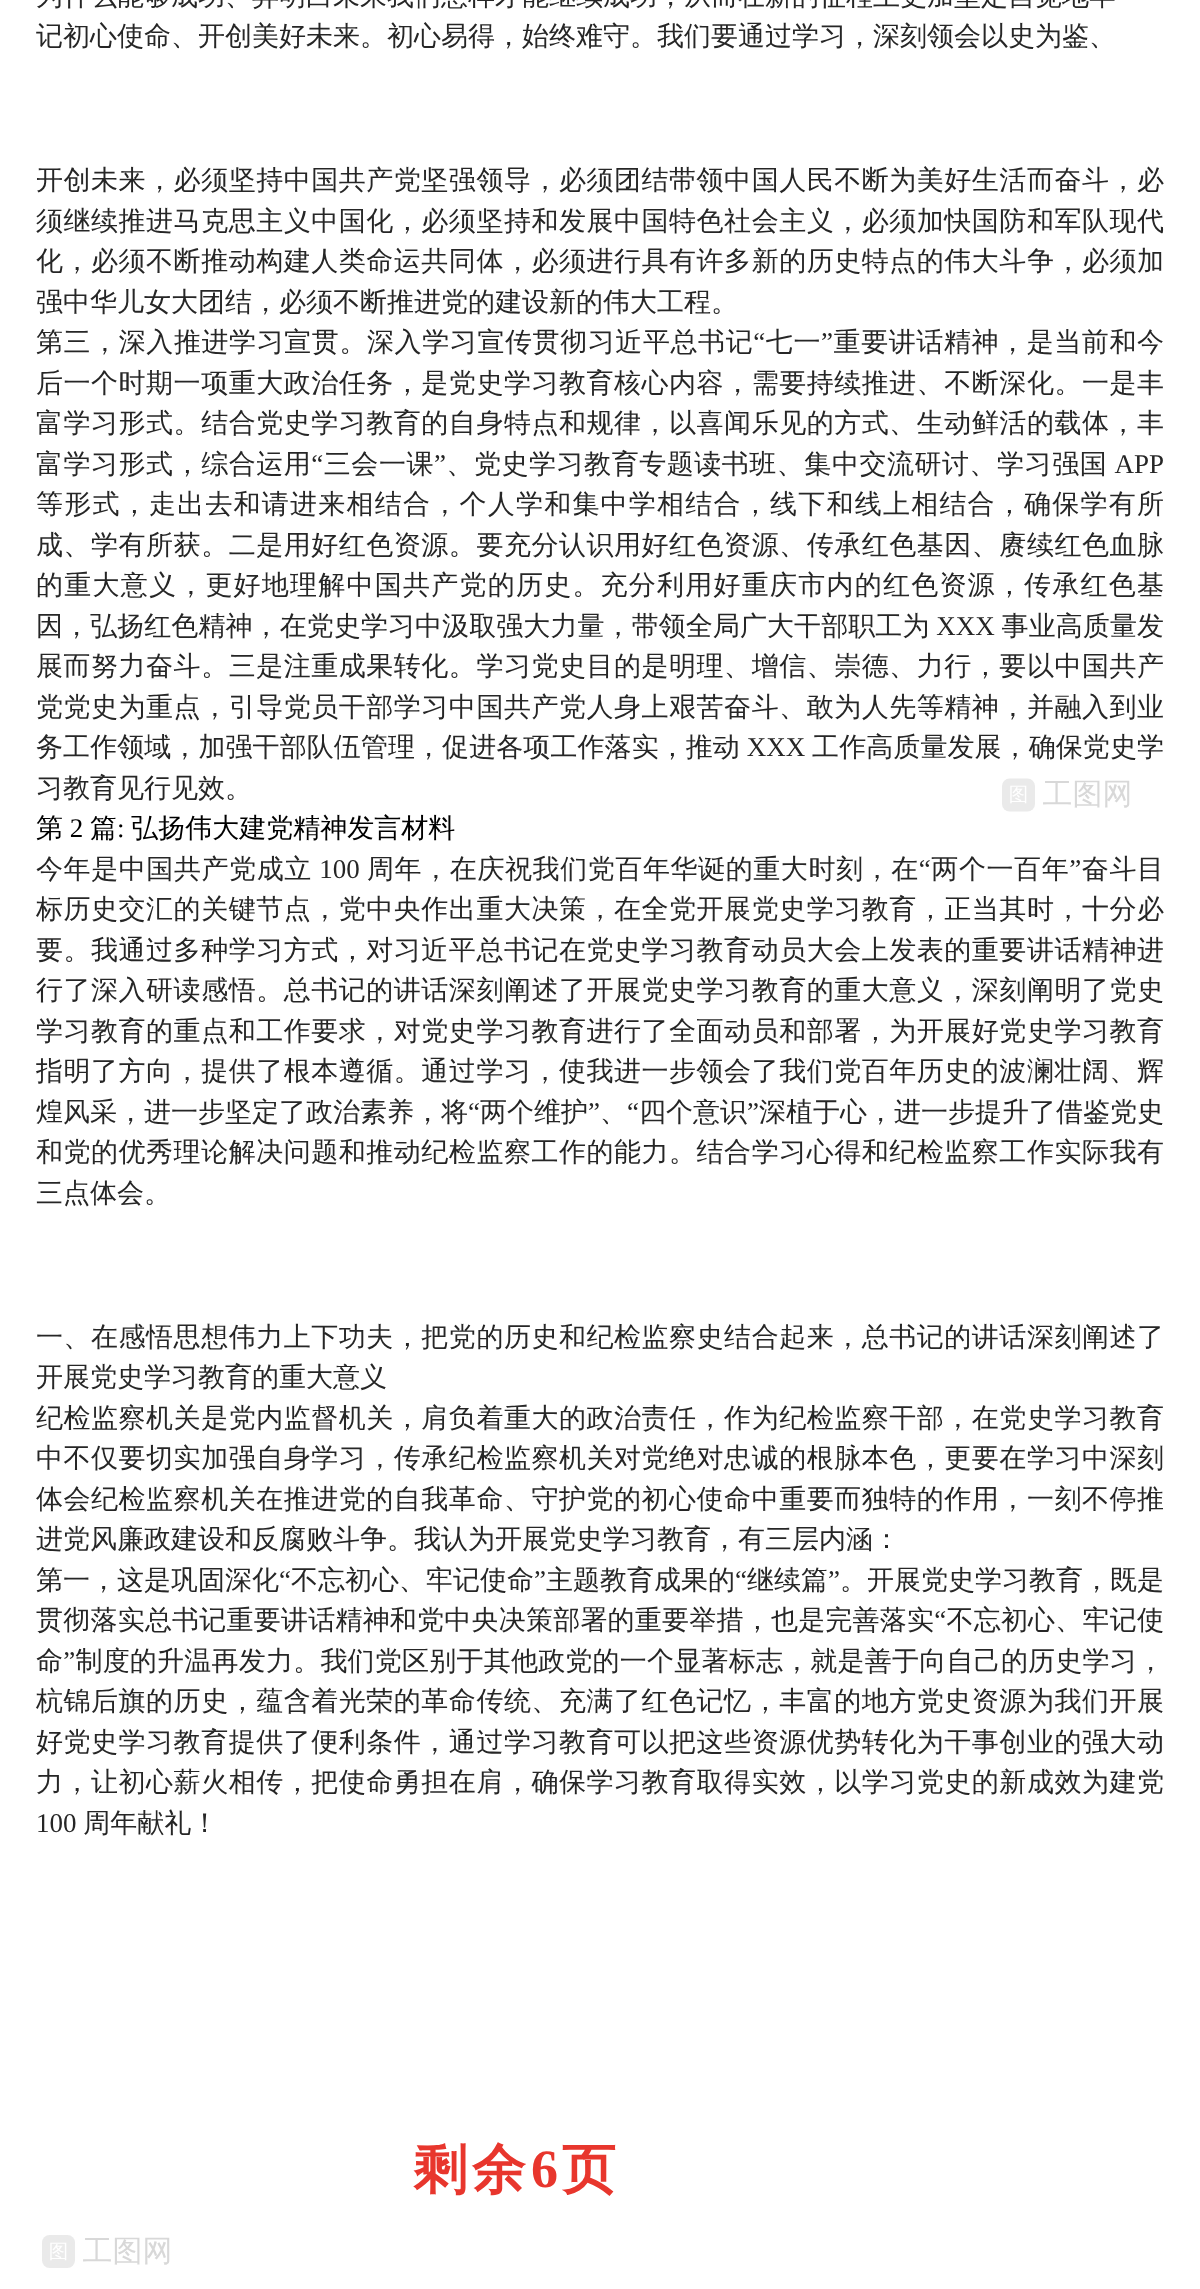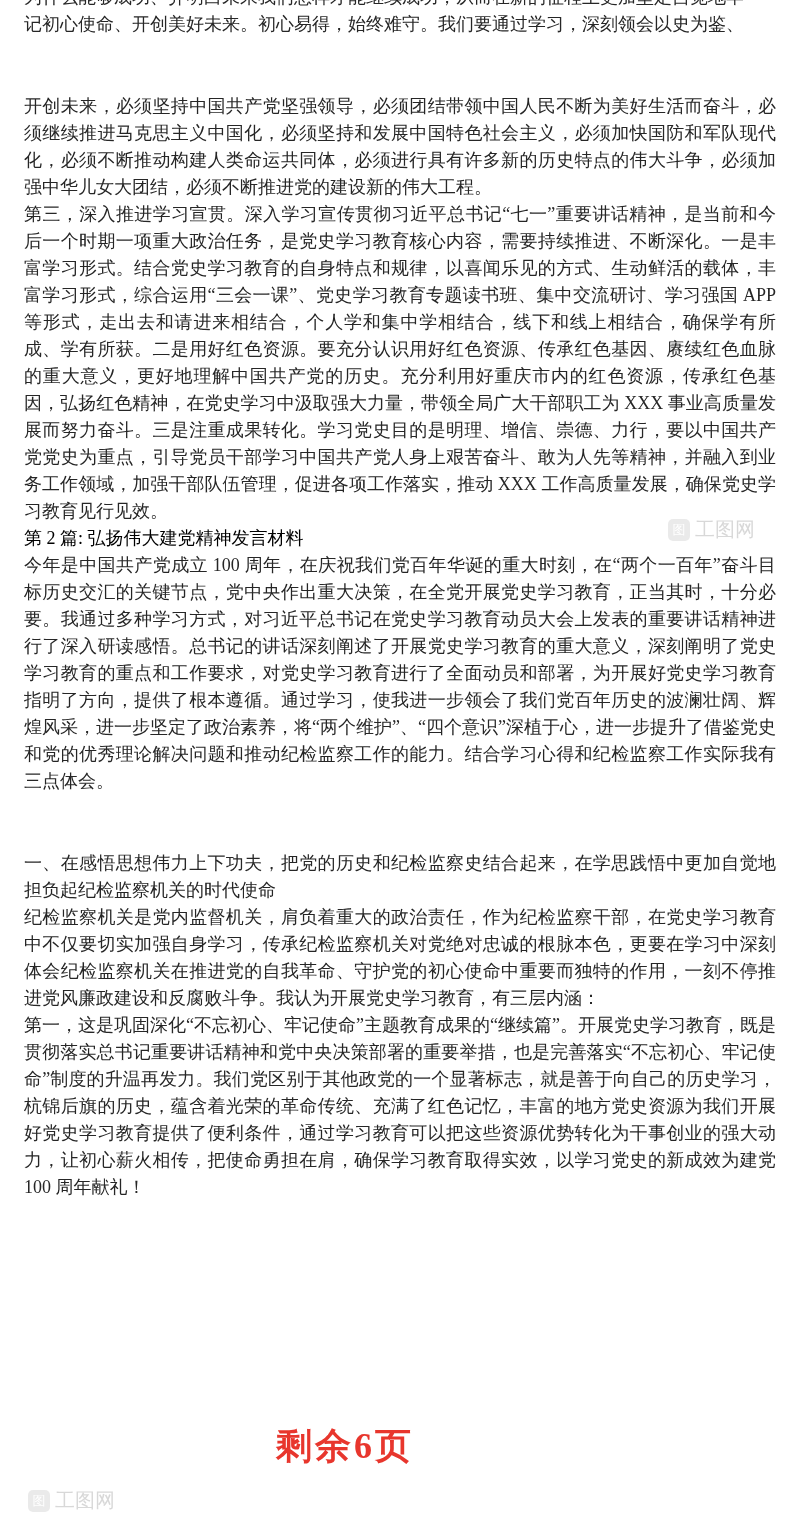--- a/index.html
+++ b/index.html
@@ -19,21 +19,21 @@
     top: 0;
     width: 752px;
     font-size: 18px;
     line-height: 27px;
     text-align: justify;
   }
   .para { margin: 0; padding: 0; }
   
   .clip { height: 11px; overflow: hidden; }
   .clip .clip-inner { display: block; margin-top: -16px; }
-  .gap { margin-top: 55px; }
+  .gap { margin-top: 69px; }
   .heading-red { color: #000000; }
   .notice {
     position: absolute;
     left: 0;
     top: 1424px;
     width: 690px;
     display: flex;
     justify-content: center;
     column-gap: 52px;
     font-size: 36px;
@@ -73,21 +73,21 @@
 
 <div class="text-flow">
   <p class="para clip">
     <span class="clip-inner">为什么能够成功、弄明白未来我们怎样才能继续成功，从而在新的征程上更加坚定自觉地牢</span>
   </p>
   <p class="para">记初心使命、开创美好未来。初心易得，始终难守。我们要通过学习，深刻领会以史为鉴、</p>
   <p class="para gap">开创未来，必须坚持中国共产党坚强领导，必须团结带领中国人民不断为美好生活而奋斗，必须继续推进马克思主义中国化，必须坚持和发展中国特色社会主义，必须加快国防和军队现代化，必须不断推动构建人类命运共同体，必须进行具有许多新的历史特点的伟大斗争，必须加强中华儿女大团结，必须不断推进党的建设新的伟大工程。</p>
   <p class="para">第三，深入推进学习宣贯。深入学习宣传贯彻习近平总书记“七一”重要讲话精神，是当前和今后一个时期一项重大政治任务，是党史学习教育核心内容，需要持续推进、不断深化。一是丰富学习形式。结合党史学习教育的自身特点和规律，以喜闻乐见的方式、生动鲜活的载体，丰富学习形式，综合运用“三会一课”、党史学习教育专题读书班、集中交流研讨、学习强国 APP 等形式，走出去和请进来相结合，个人学和集中学相结合，线下和线上相结合，确保学有所成、学有所获。二是用好红色资源。要充分认识用好红色资源、传承红色基因、赓续红色血脉的重大意义，更好地理解中国共产党的历史。充分利用好重庆市内的红色资源，传承红色基因，弘扬红色精神，在党史学习中汲取强大力量，带领全局广大干部职工为 XXX 事业高质量发展而努力奋斗。三是注重成果转化。学习党史目的是明理、增信、崇德、力行，要以中国共产党党史为重点，引导党员干部学习中国共产党人身上艰苦奋斗、敢为人先等精神，并融入到业务工作领域，加强干部队伍管理，促进各项工作落实，推动 XXX 工作高质量发展，确保党史学习教育见行见效。</p>
   <p class="para heading-red">第 2 篇: 弘扬伟大建党精神发言材料</p>
   <p class="para">今年是中国共产党成立 100 周年，在庆祝我们党百年华诞的重大时刻，在“两个一百年”奋斗目标历史交汇的关键节点，党中央作出重大决策，在全党开展党史学习教育，正当其时，十分必要。我通过多种学习方式，对习近平总书记在党史学习教育动员大会上发表的重要讲话精神进行了深入研读感悟。总书记的讲话深刻阐述了开展党史学习教育的重大意义，深刻阐明了党史学习教育的重点和工作要求，对党史学习教育进行了全面动员和部署，为开展好党史学习教育指明了方向，提供了根本遵循。通过学习，使我进一步领会了我们党百年历史的波澜壮阔、辉煌风采，进一步坚定了政治素养，将“两个维护”、“四个意识”深植于心，进一步提升了借鉴党史和党的优秀理论解决问题和推动纪检监察工作的能力。结合学习心得和纪检监察工作实际我有三点体会。</p>
-  <p class="para gap">一、在感悟思想伟力上下功夫，把党的历史和纪检监察史结合起来，在学思践悟中更加自觉地担负起纪检监察机关的时代使命</p>
+  <p class="para gap">一、在感悟思想伟力上下功夫，把党的历史和纪检监察史结合起来，总书记的讲话深刻阐述了开展党史学习教育的重大意义</p>
   <p class="para">纪检监察机关是党内监督机关，肩负着重大的政治责任，作为纪检监察干部，在党史学习教育中不仅要切实加强自身学习，传承纪检监察机关对党绝对忠诚的根脉本色，更要在学习中深刻体会纪检监察机关在推进党的自我革命、守护党的初心使命中重要而独特的作用，一刻不停推进党风廉政建设和反腐败斗争。我认为开展党史学习教育，有三层内涵：</p>
   <p class="para">第一，这是巩固深化“不忘初心、牢记使命”主题教育成果的“继续篇”。开展党史学习教育，既是贯彻落实总书记重要讲话精神和党中央决策部署的重要举措，也是完善落实“不忘初心、牢记使命”制度的升温再发力。我们党区别于其他政党的一个显著标志，就是善于向自己的历史学习，杭锦后旗的历史，蕴含着光荣的革命传统、充满了红色记忆，丰富的地方党史资源为我们开展好党史学习教育提供了便利条件，通过学习教育可以把这些资源优势转化为干事创业的强大动力，让初心薪火相传，把使命勇担在肩，确保学习教育取得实效，以学习党史的新成效为建党 100 周年献礼！</p>
 </div>
 
 <div class="watermark wm-top">
   <span class="wm-logo">图</span>
   <span class="wm-text">工图网</span>
 </div>
 
 <div class="notice">

